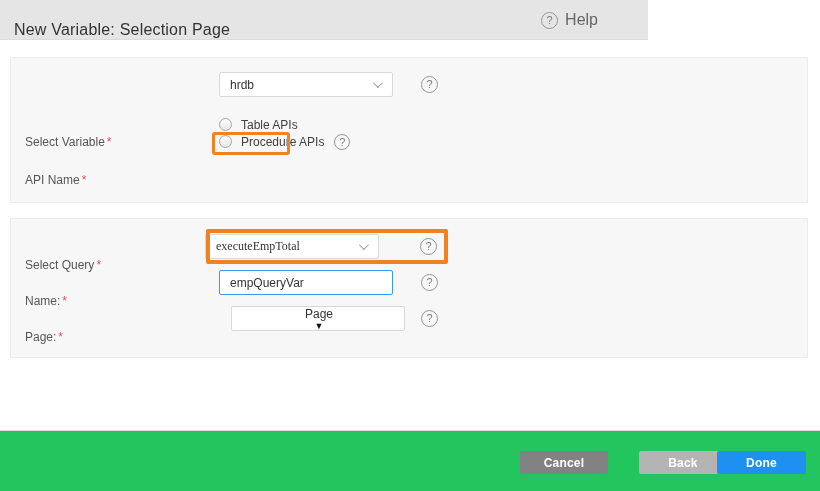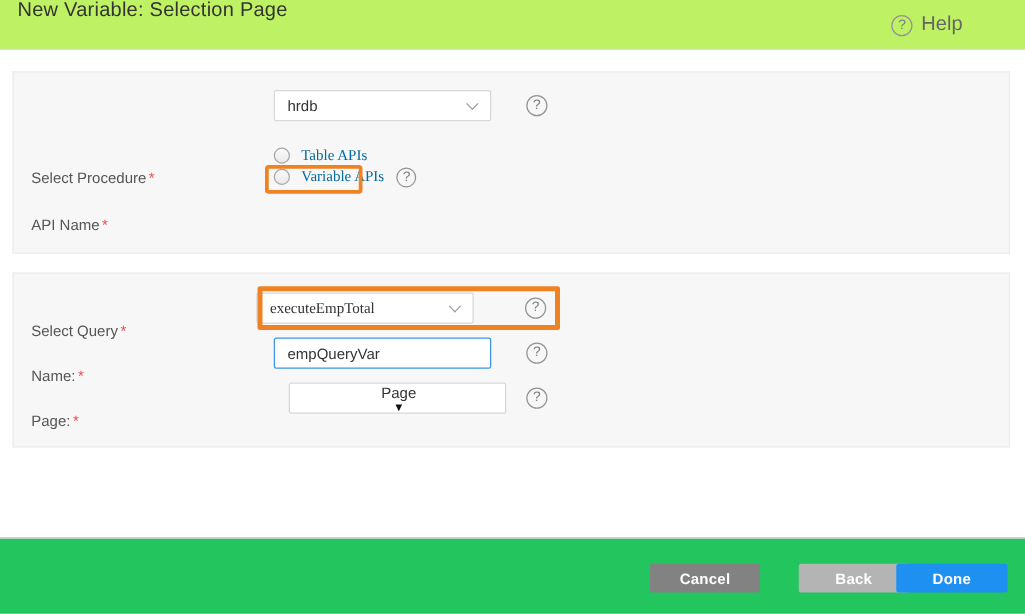--- a/index.html
+++ b/index.html
@@ -8,23 +8,23 @@
     font-family:"Liberation Sans", sans-serif;
     background:#ffffff;
     position:relative;
     overflow:hidden;
     color:#333;
   }
   .page { position:absolute; inset:0; }
 
   
   .hdr {
-    position:absolute; left:0; top:0; width:820px; height:40px;
-    background:#bef264; border-bottom:1px solid #dcdcdc;
-    display:flex; align-items:flex-start;
+    position:absolute; left:0; top:0; width:648px; height:40px;
+    background:#e5e5e5; border-bottom:1px solid #dcdcdc;
+    display:flex; align-items:flex-end;
   }
   .hdr h1 {
     font-size:16px; font-weight:400; color:#333; padding-left:14px;
     letter-spacing:.2px;
   }
   .help {
     position:absolute; right:50px; top:0; height:40px;
     display:flex; align-items:center; gap:7px; cursor:pointer;
   }
   .help .lbl-help { font-size:16px; color:#666; }
@@ -71,21 +71,21 @@
   .radio-row { display:flex; align-items:center; height:17px; cursor:pointer; }
   .radio {
     width:13px; height:13px; border-radius:50%;
     border:1px solid #a6a6a6; background:linear-gradient(#fbfbfb,#e9e9e9);
     margin-right:9px; position:relative; flex:0 0 auto;
   }
   .radio.checked::after {
     content:""; position:absolute; left:3px; top:3px; width:5px; height:5px;
     border-radius:50%; background:#4d4d4d;
   }
-  .radio-lbl { font-size:12px; color:#0369a1; white-space:nowrap;font-family:Liberation Serif, serif; }
+  .radio-lbl { font-size:12px; color:#404040; white-space:nowrap; }
   .radio-row .qicon { margin-left:10px; width:16px; height:16px; line-height:14px; }
 
   
   .hl { position:absolute; border:3px solid var(--accent,#ef8222); border-radius:3px; pointer-events:none; }
   .hl-query-api { left:201px; top:74px; width:78px; height:23px; }
   .hl-query-dd { left:195px; top:10px; width:242px; height:35px; border-width:4px; border-radius:2px; }
 
   
   .ftr {
     position:absolute; left:0; top:430px; width:820px; height:71px;
@@ -108,39 +108,39 @@
   <div class="hdr">
     <h1>New Variable: Selection Page</h1>
     <div class="help">
       <span class="qicon">?</span>
       <span class="lbl-help">Help</span>
     </div>
   </div>
 
   <div class="panel panel1">
     <div class="lbl" style="top:77px;">
-      <span>Select Procedure</span><span class="req">*</span>
+      <span>Select Variable</span><span class="req">*</span>
     </div>
     <div class="dropdown" style="left:208px; top:14px;">
       <span class="dd-val">hrdb</span>
       <span class="chev"></span>
     </div>
     <span class="qicon q-abs" style="left:410px; top:18px;">?</span>
 
     <div class="lbl" style="top:115px;">
       <span>API Name</span><span class="req">*</span>
     </div>
     <div class="radio-group">
       <div class="radio-row">
         <span class="radio"></span>
         <span class="radio-lbl">Table APIs</span>
       </div>
       <div class="radio-row">
         <span class="radio"></span>
-        <span class="radio-lbl">Variable APIs</span>
+        <span class="radio-lbl">Procedure APIs</span>
         <span class="qicon">?</span>
       </div>
     </div>
     <div class="hl hl-query-api"></div>
   </div>
 
   <div class="panel panel2">
     <div class="lbl" style="top:39px;">
       <span>Select Query</span><span class="req">*</span>
     </div>

